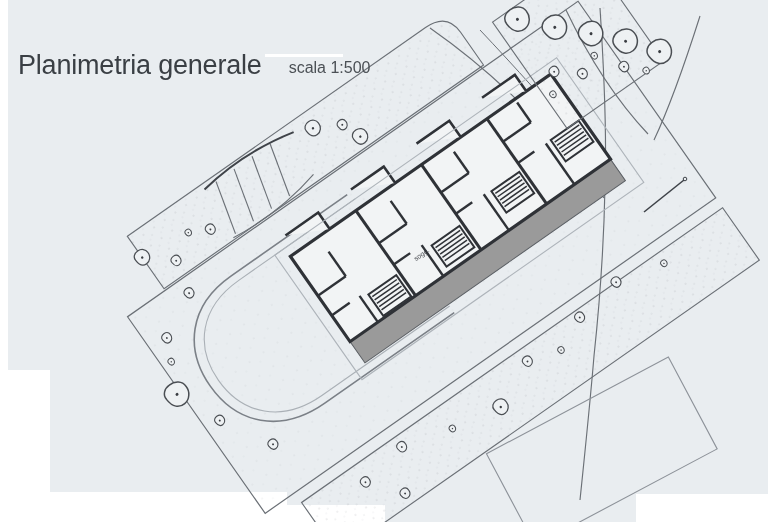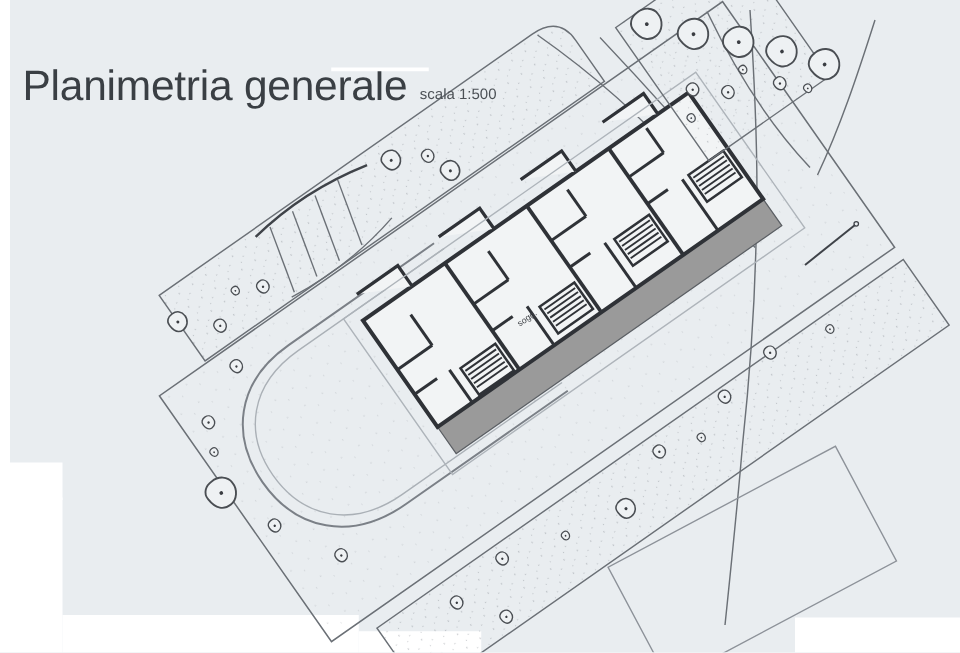--- a/index.html
+++ b/index.html
@@ -24,32 +24,33 @@
   #edge-br{left:636px;top:494px;width:132px;height:28px;}
   #edge-bl-notch{left:8px;top:370px;width:42px;height:30px;}
 
   
   #titleblock{
     position:absolute;left:18px;top:50px;
     display:flex;align-items:baseline;gap:10px;
     z-index:6;
   }
   #plan-title{
-    font-size:34px;
+    font-size:27px;
     font-weight:400;
     color:#3a3f44;
     letter-spacing:-0.2px;
     white-space:nowrap;
   }
   #plan-scale{
-    font-size:12px;
+    font-size:16px;
     color:#4b5055;
     white-space:nowrap;
     position:relative;
     top:-1px;
+    margin-left:17px;
   }
   #title-rule{
     position:absolute;
     left:265px;top:54px;
     width:78px;height:3px;
     background:#ffffff;
     z-index:7;
   }
   #drawing{position:absolute;left:0;top:0;width:768px;height:522px;z-index:3;}
   .nosel{user-select:none;}

